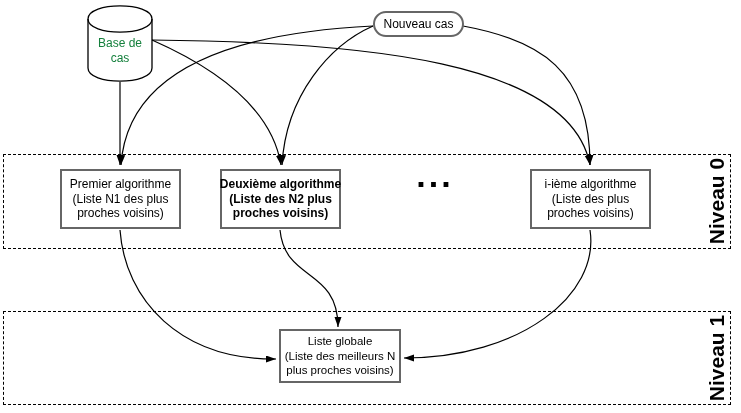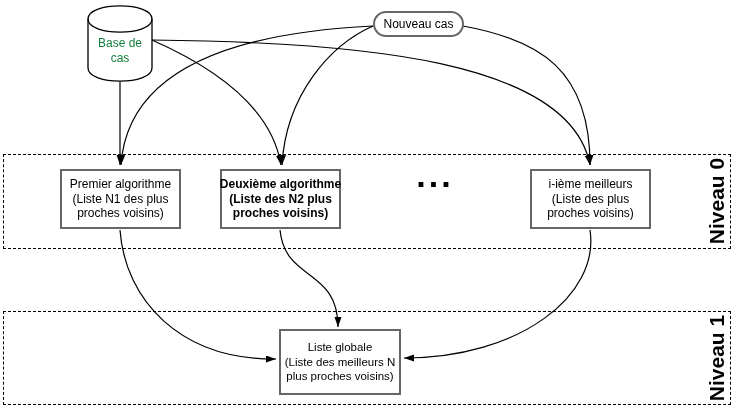--- a/index.html
+++ b/index.html
@@ -56,21 +56,21 @@
     text-align: center;
     white-space: pre;
     display: flex;
     align-items: center;
     justify-content: center;
   }
   .box { border: 2px solid #666666; }
   .node-first  { left: 60px;  top: 169px; width: 121px; height: 60px; }
   .node-second { left: 220px; top: 169px; width: 121px; height: 60px; font-weight: bold; }
   .node-ith    { left: 530px; top: 169px; width: 121px; height: 60px; }
-  .node-global { left: 279px; top: 329px; width: 122px; height: 66px; font-size: 11.5px; }
+  .node-global { left: 279px; top: 329px; width: 122px; height: 54px; font-size: 11.5px; }
   .node-newcase {
     left: 373px; top: 11px; width: 91px; height: 26px;
     border: 2px solid #666666;
     border-radius: 13px;
   }
   .database-label {
     position: absolute;
     left: 88px; top: 36px; width: 64px;
     font-size: 12px;
     line-height: 14.5px;
@@ -131,21 +131,21 @@
 
   <div class="node node-newcase">Nouveau cas</div>
 
   <div class="node box node-first">Premier algorithme
 (Liste N1 des plus
 proches voisins)</div>
   <div class="node box node-second">Deuxième algorithme
 (Liste des N2 plus
 proches voisins)</div>
   <div class="ellipsis-label">...</div>
-  <div class="node box node-ith">i-ième meilleurs
+  <div class="node box node-ith">i-ième algorithme
 (Liste des plus
 proches voisins)</div>
 
   <div class="node box node-global">Liste globale
 (Liste des meilleurs N
 plus proches voisins)</div>
 
 </div>
 
 </body></html>

